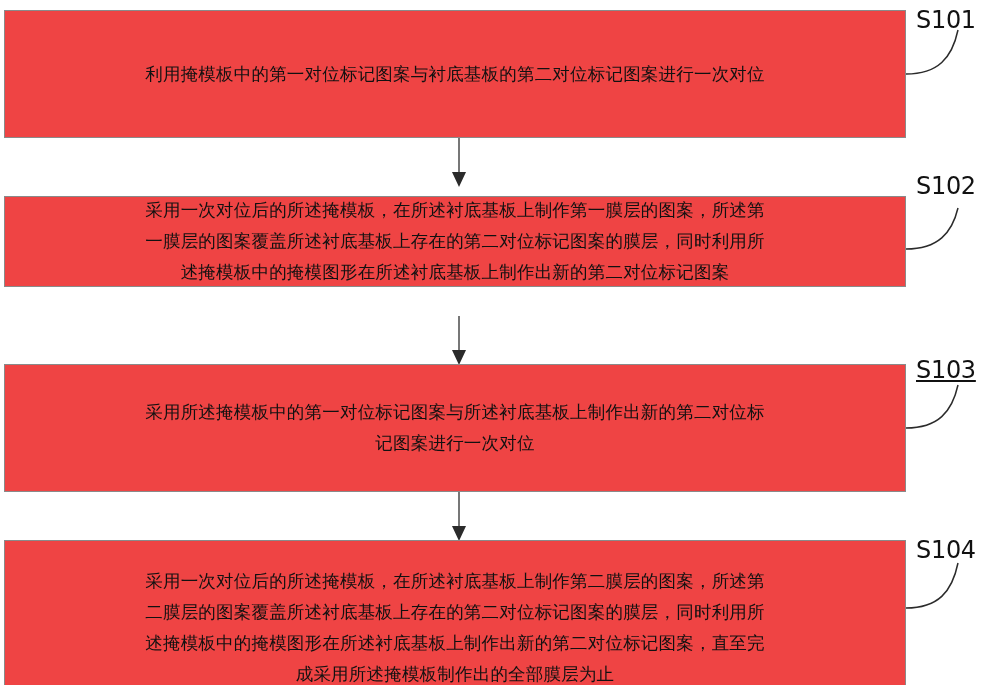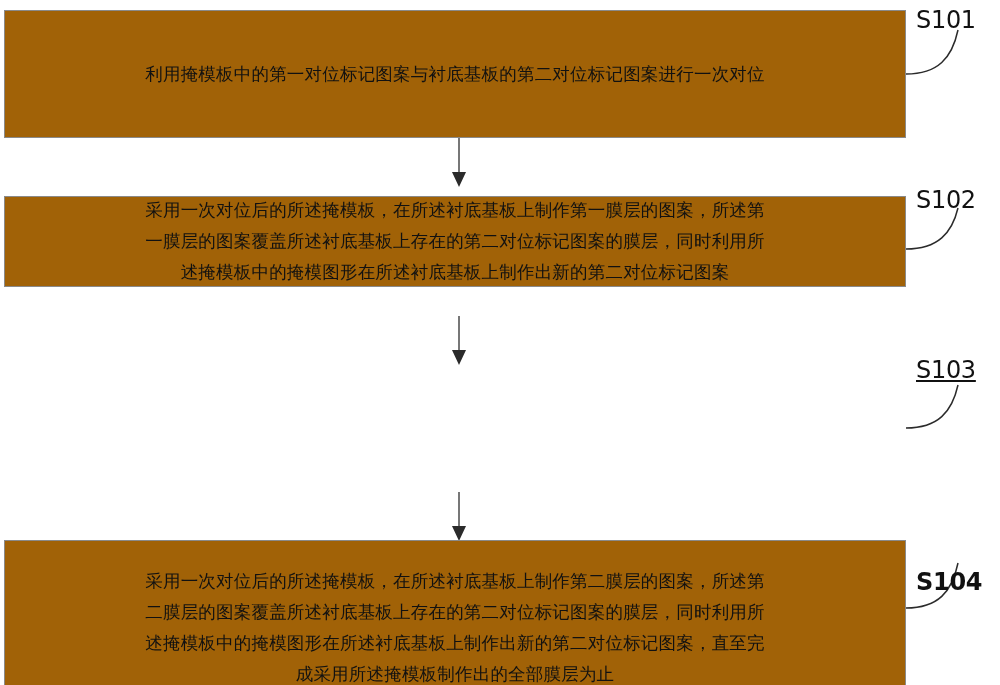--- a/index.html
+++ b/index.html
@@ -18,21 +18,21 @@
     position: relative;
     width: 1000px;
     height: 685px;
   }
   .step-box {
     position: absolute;
     left: 4px;
     width: 902px;
     box-sizing: border-box;
     border: 1px solid #8a8a8a;
-    background: #a16207;
+    background: #ef4444;
     display: flex;
     align-items: center;
     justify-content: center;
   }
   .step-text {
     width: 890px;
     text-align: center;
     font-family: "DejaVu Serif", "Liberation Serif", serif;
     font-size: 17.5px;
     line-height: 31px;
@@ -56,23 +56,23 @@
   }
   .step-label {
     position: absolute;
     font-family: "DejaVu Sans", "Liberation Sans", sans-serif;
     font-size: 24px;
     letter-spacing: -0.3px;
     color: #111111;
     white-space: nowrap;
   }
   .lbl-s101 { left: 916px; top: 6px; }
-  .lbl-s102 { left: 916px; top: 186px; }
+  .lbl-s102 { left: 916px; top: 172px; }
   .lbl-s103 { left: 916px; top: 356px; text-decoration: underline; }
-  .lbl-s104 { left: 916px; top: 568px; font-weight: bold; }
+  .lbl-s104 { left: 916px; top: 536px; }
 </style>
 </head>
 <body>
 
 <div id="flowchart">
 
   <svg class="connector" viewBox="0 0 1000 685" width="1000" height="685" xmlns="http://www.w3.org/2000/svg">
 
     <g>
       <line x1="459" y1="138" x2="459" y2="178" stroke="#555555" stroke-width="1.6"></line>
@@ -98,20 +98,24 @@
   <div class="step-box b1">
     <div class="step-text">利用掩模板中的第一对位标记图案与衬底基板的第二对位标记图案进行一次对位</div>
   </div>
 
   <div class="step-box b2">
     <div class="step-text">采用一次对位后的所述掩模板，在所述衬底基板上制作第一膜层的图案，所述第
 一膜层的图案覆盖所述衬底基板上存在的第二对位标记图案的膜层，同时利用所
 述掩模板中的掩模图形在所述衬底基板上制作出新的第二对位标记图案</div>
   </div>
 
+  <div class="step-box b3">
+    <div class="step-text">采用所述掩模板中的第一对位标记图案与所述衬底基板上制作出新的第二对位标
+记图案进行一次对位</div>
+  </div>
 
   <div class="step-box b4">
     <div class="step-text">采用一次对位后的所述掩模板，在所述衬底基板上制作第二膜层的图案，所述第
 二膜层的图案覆盖所述衬底基板上存在的第二对位标记图案的膜层，同时利用所
 述掩模板中的掩模图形在所述衬底基板上制作出新的第二对位标记图案，直至完
 成采用所述掩模板制作出的全部膜层为止</div>
   </div>
 
   <div class="step-label lbl-s101">S101</div>
   <div class="step-label lbl-s102">S102</div>

